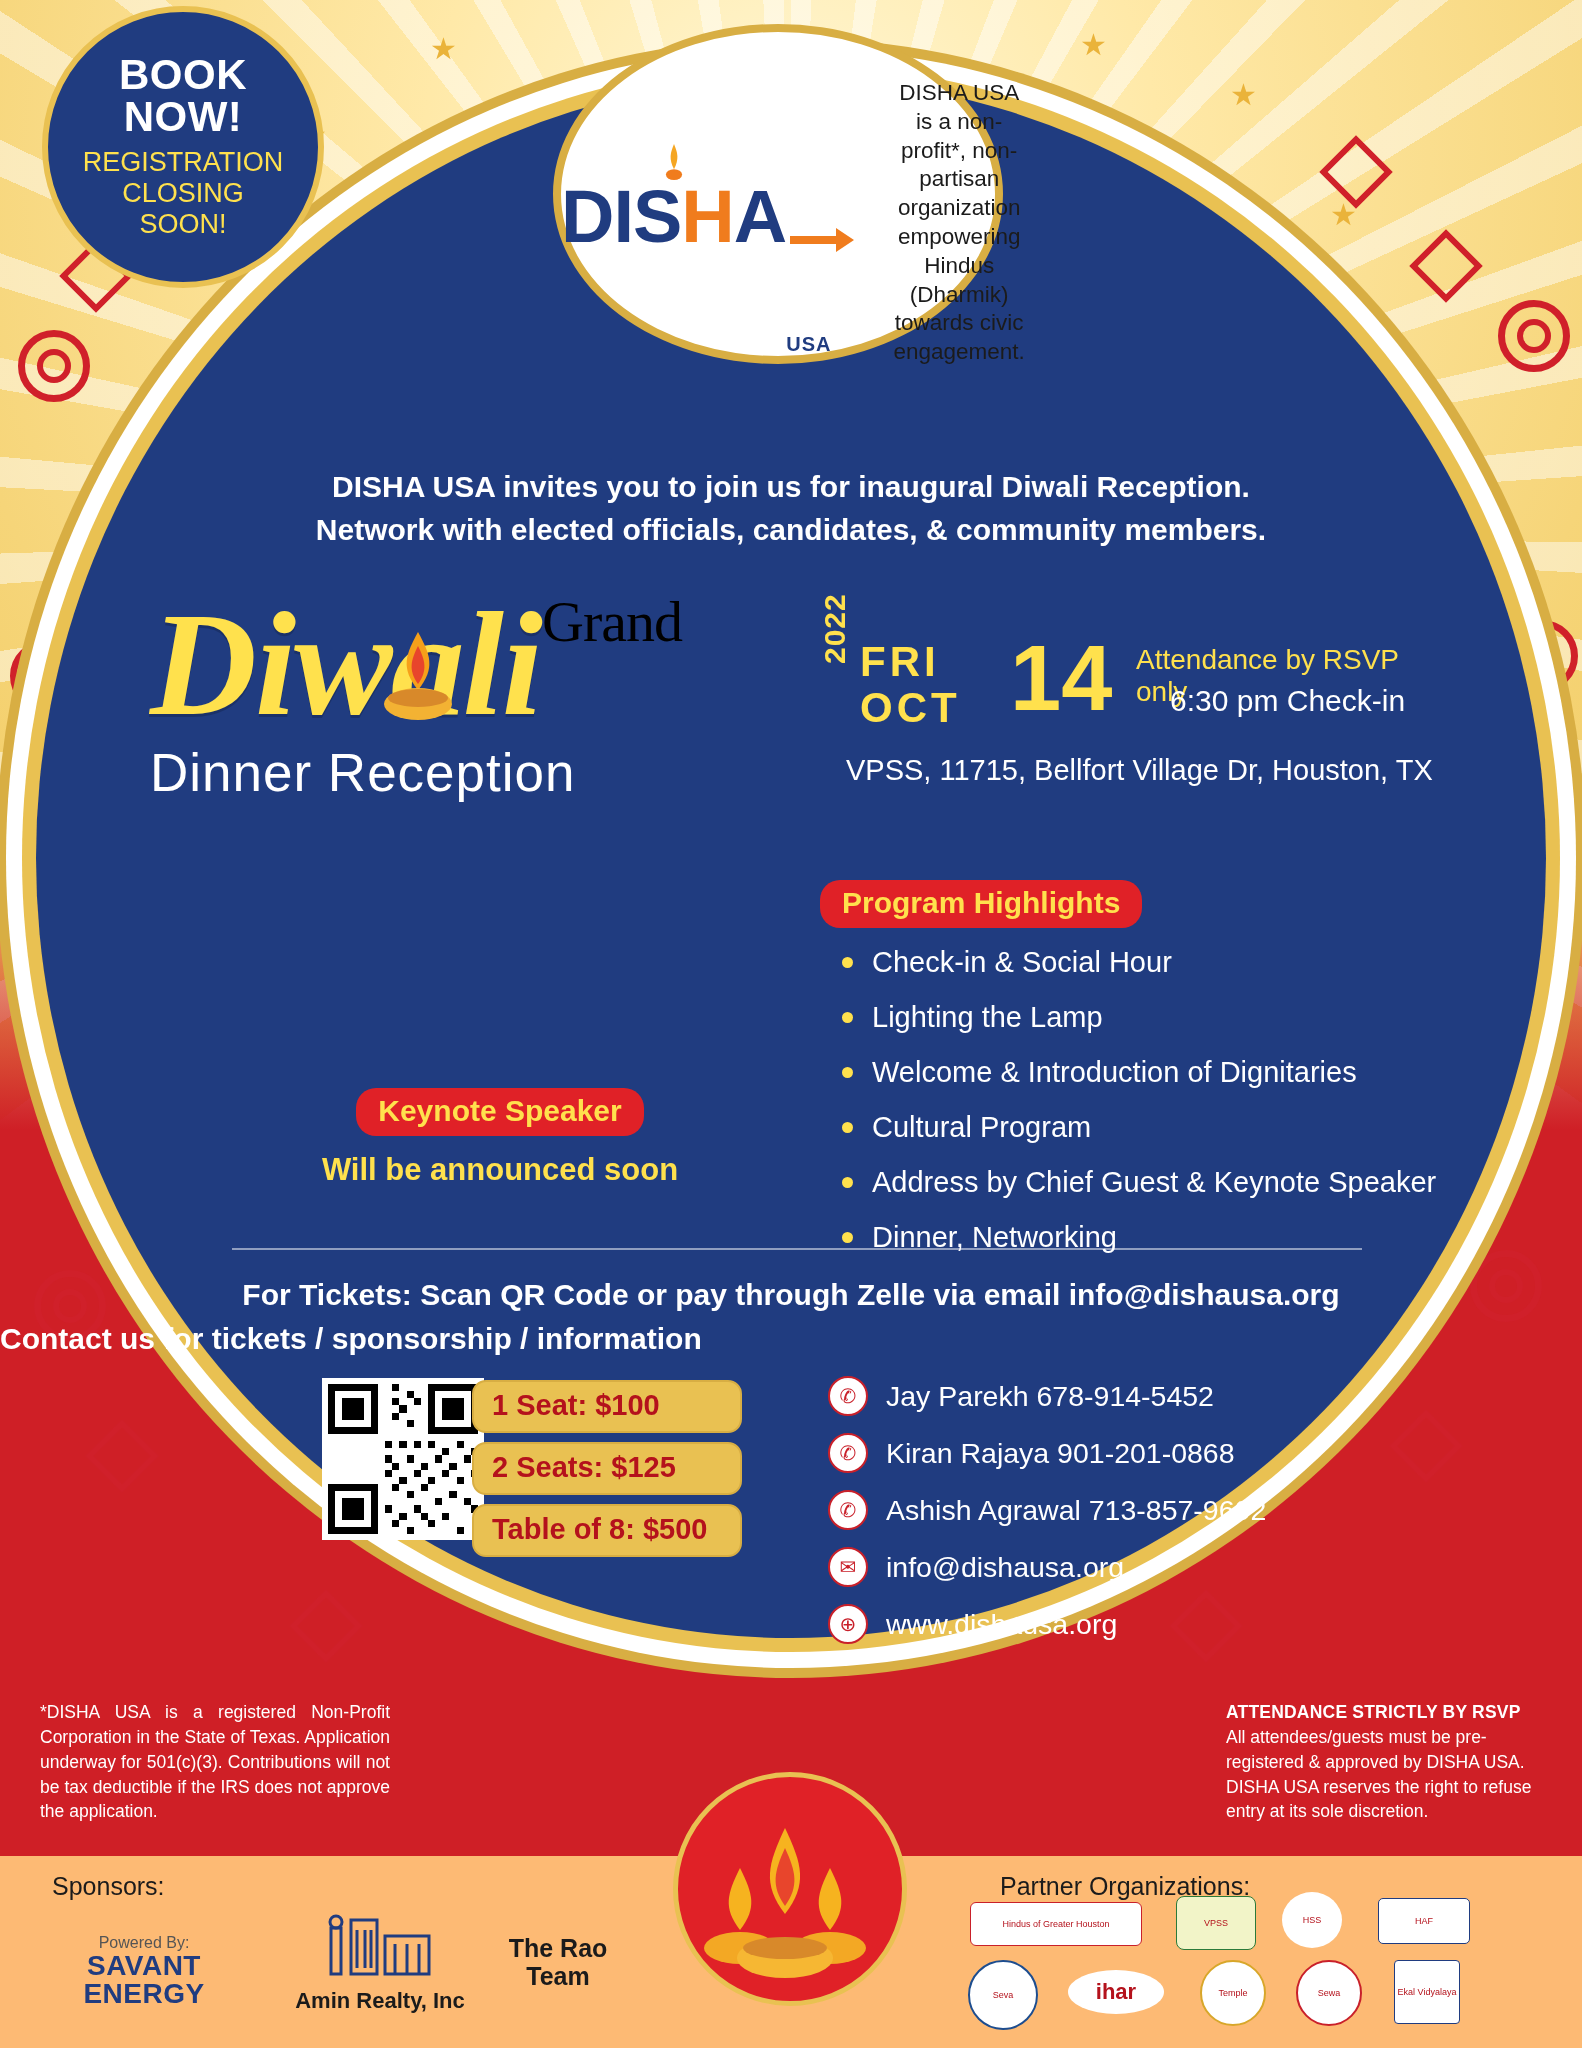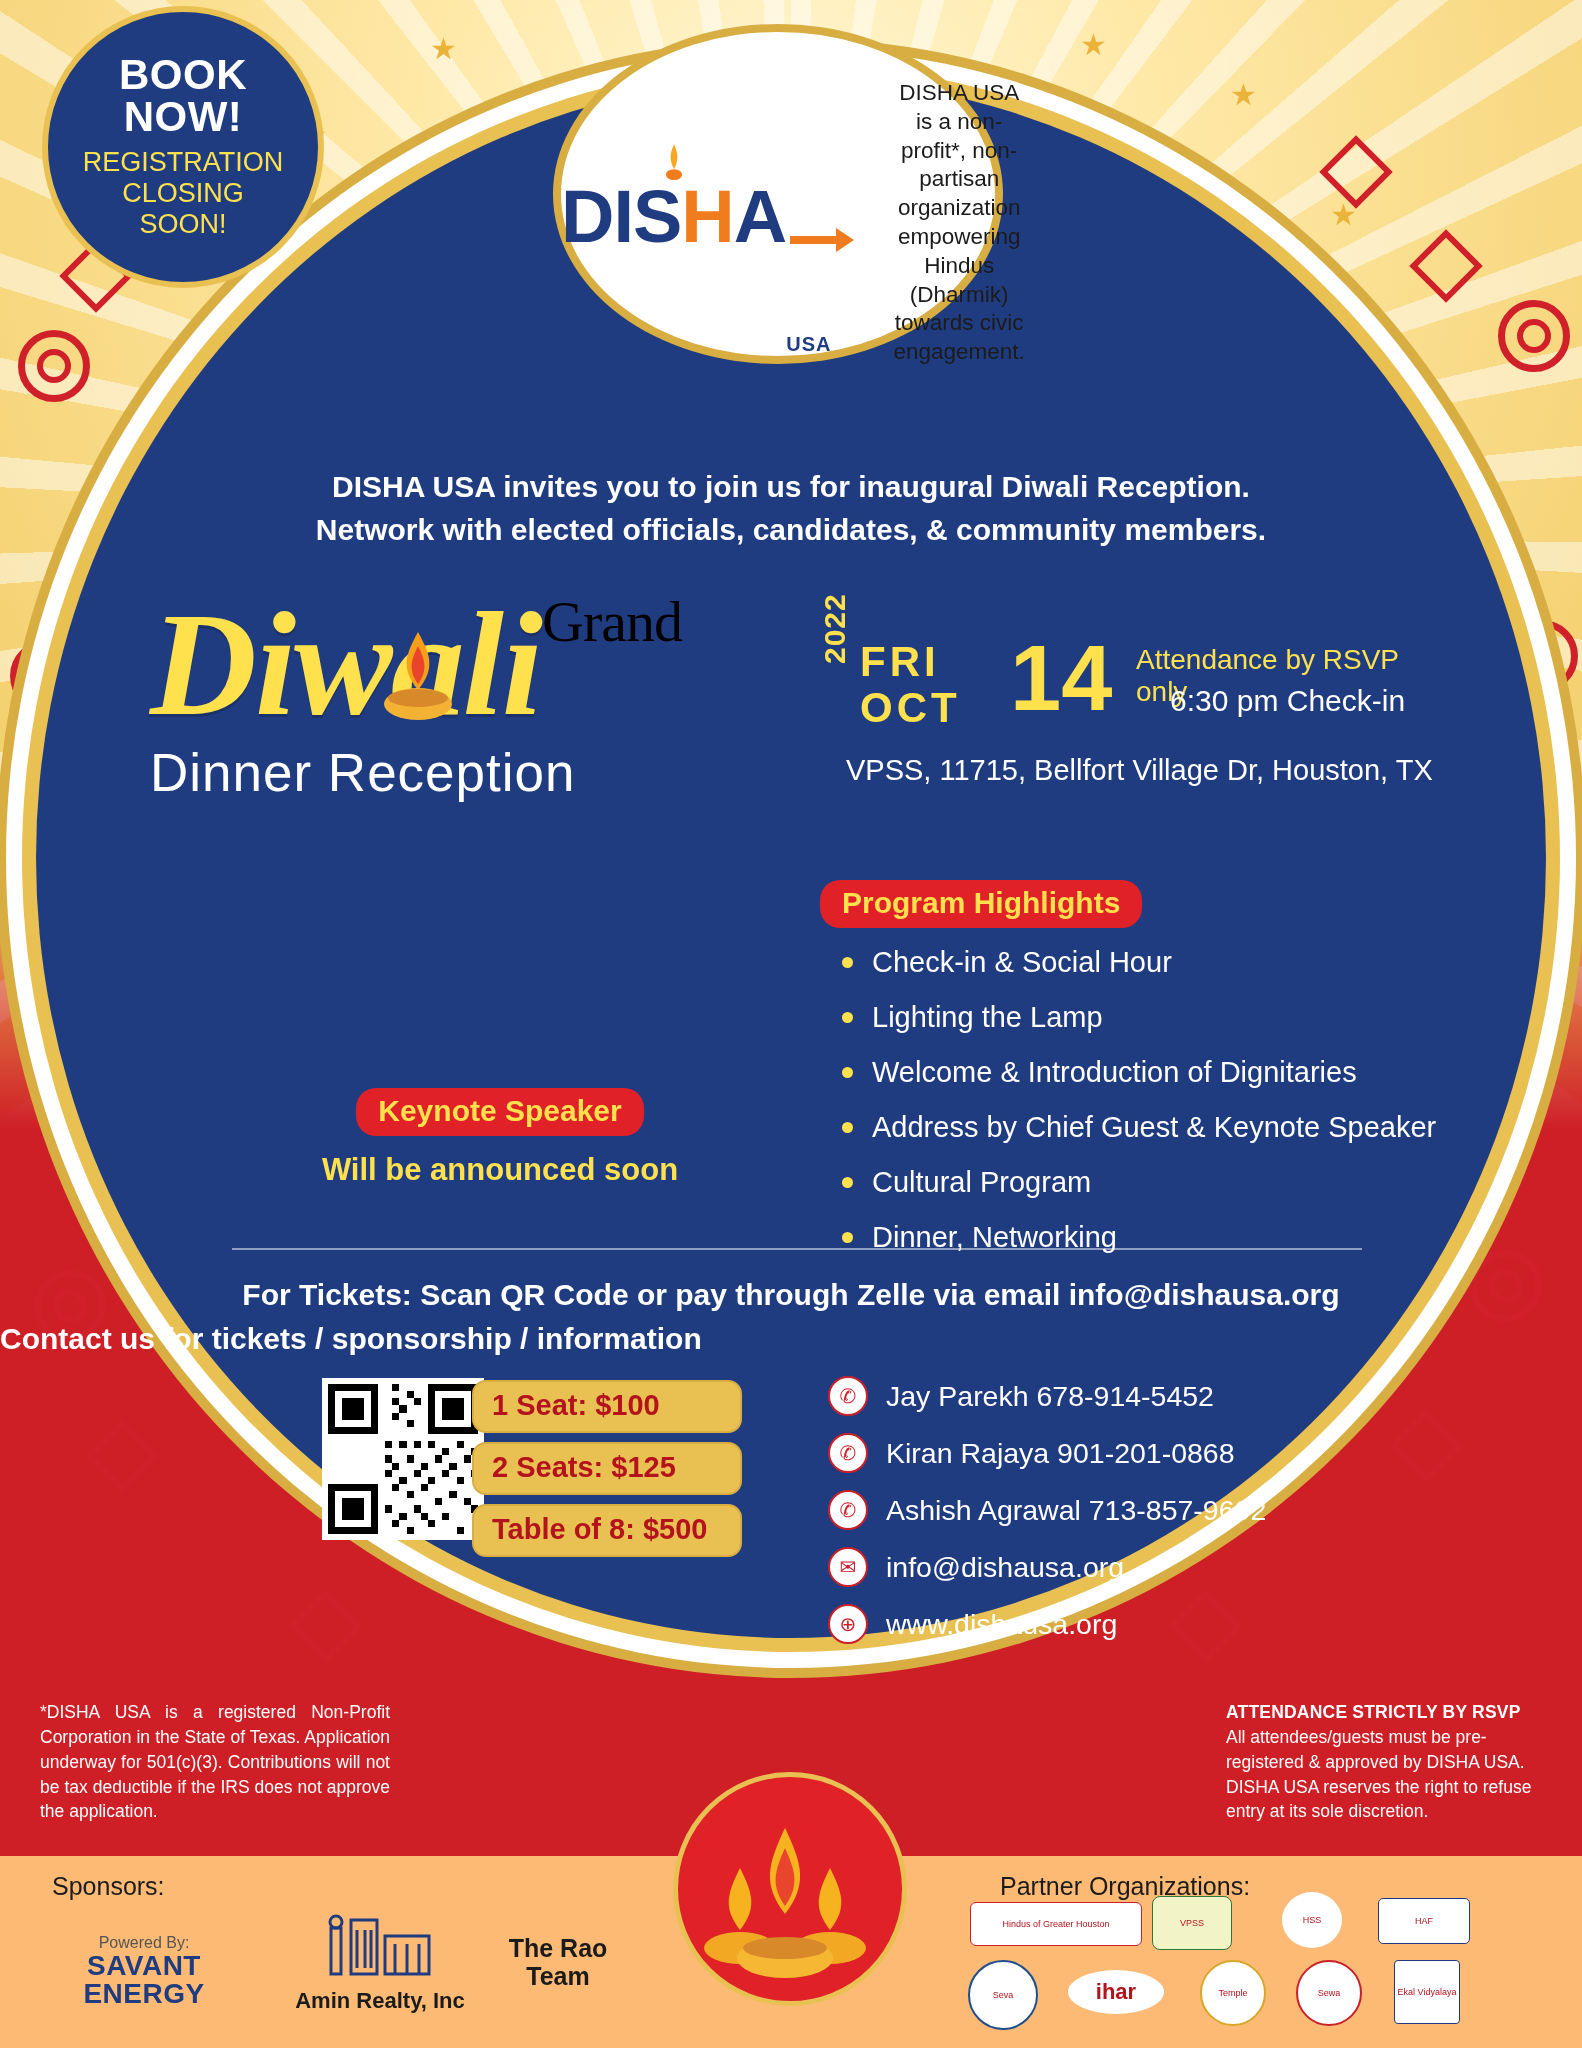--- a/index.html
+++ b/index.html
@@ -306,22 +306,22 @@
     <div class="pill">Keynote Speaker</div>
     <div class="keynote-name">Will be announced soon</div>
   </div>
 
   <div class="prog">
     <div class="pill">Program Highlights</div>
     <ul>
       <li>Check-in &amp; Social Hour</li>
       <li>Lighting the Lamp</li>
       <li>Welcome &amp; Introduction of Dignitaries</li>
+      <li>Cultural Program</li>
       <li>Address by Chief Guest &amp; Keynote Speaker</li>
-      <li>Cultural Program</li>
       <li>Dinner, Networking</li>
     </ul>
   </div>
 
   <div class="divider"></div>
 
   <div class="tickets-line1">For Tickets: Scan QR Code or pay through Zelle via email info@dishausa.org</div>
   <div class="tickets-line2">Contact us for tickets / sponsorship / information</div>
 
   <div class="qr-box">
@@ -451,21 +451,21 @@
         <line x1="46" y1="16" x2="46" y2="54" stroke="#203c80" stroke-width="3"></line>
       </svg>
       <div class="nm">Amin Realty, Inc</div>
     </div>
 
     <div class="sp-rao">The Rao Team</div>
 
     <div class="partner-logo" style="left:970px;top:46px;width:170px;height:42px;border-radius:6px;border:1px solid #c9202a;">
       <span>Hindus of Greater Houston</span>
     </div>
-    <div class="partner-logo" style="left:1152px;top:40px;width:78px;height:52px;border-radius:8px;background:#f2f4c8;border:1px solid #2b7a3a;">
+    <div class="partner-logo" style="left:1176px;top:40px;width:78px;height:52px;border-radius:8px;background:#f2f4c8;border:1px solid #2b7a3a;">
       <span>VPSS</span>
     </div>
     <div class="partner-logo" style="left:1282px;top:36px;width:60px;height:56px;border:none;">
       <span>HSS</span>
     </div>
     <div class="partner-logo" style="left:1378px;top:42px;width:90px;height:44px;border-radius:5px;border:1px solid #203c80;">
       <span>HAF</span>
     </div>
     <div class="partner-logo" style="left:968px;top:104px;width:66px;height:66px;border:2px solid #1d4d8f;">
       <span>Seva</span>

